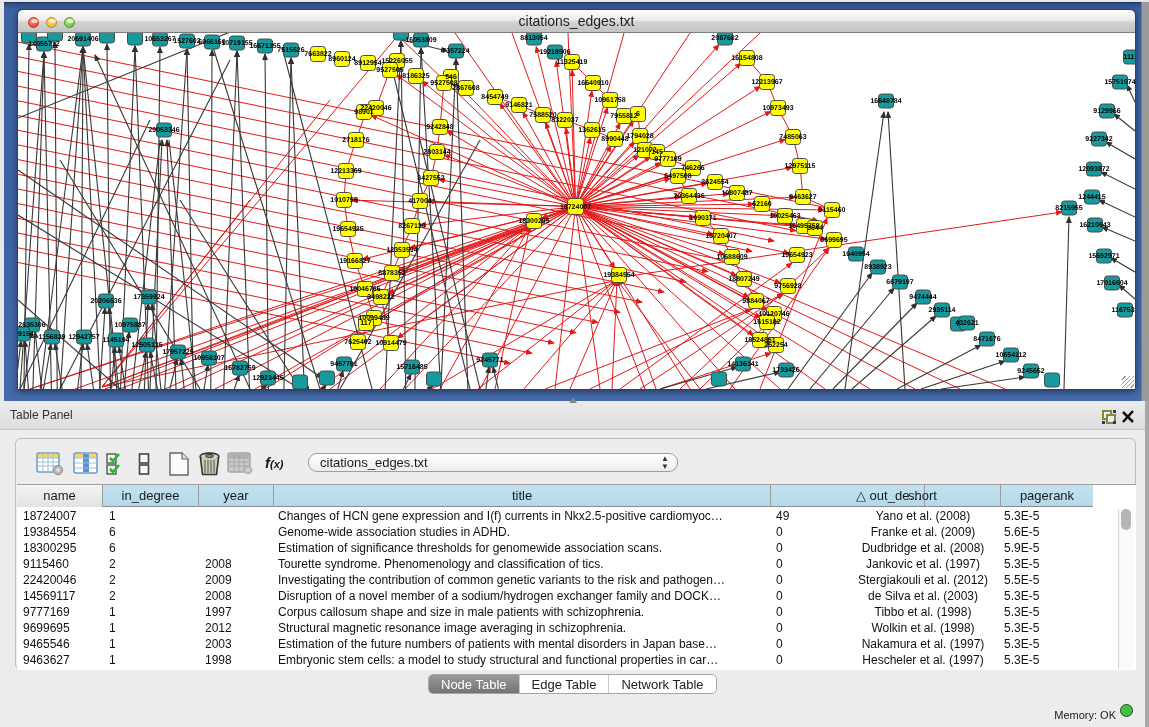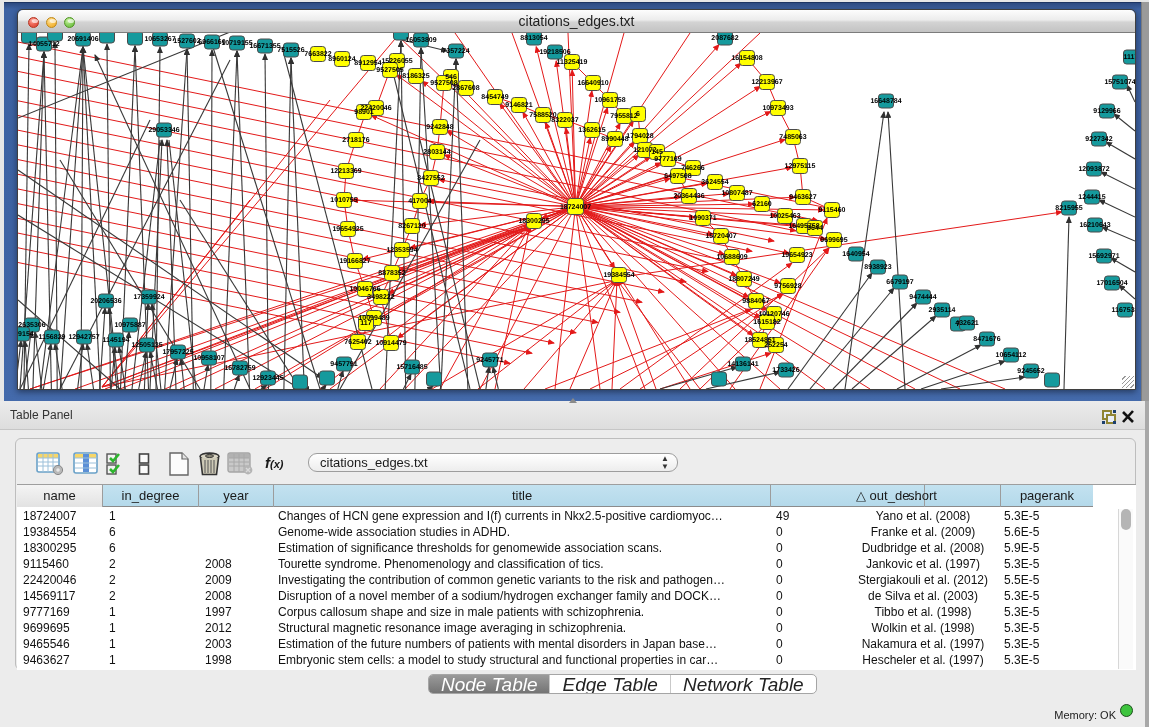--- a/index.html
+++ b/index.html
@@ -68,21 +68,21 @@
 .c4 { left:261px; width:492px; }
 .c5 { left:759px; width:68px; }
 .c6 { left:828px; width:156px; text-align:center; }
 .c7 { left:987px; width:90px; }
 .vsb { position:absolute; right:3px; top:24px; width:15px; height:160px; background:#fafafa;
   border-left:1px solid #d7d7d7; }
 .vsb .thumb { position:absolute; left:2px; top:0; width:10px; height:21px; background:#b5b5b5; border-radius:5px; }
 
 .tabs { position:absolute; left:428px; top:244px; height:20px; display:flex;
   border:1px solid #a5a5a5; border-radius:5px; overflow:hidden; background:#fff;
-  font-size:19px; color:#222;font-style:italic; }
+  font-size:13px; color:#222; }
 .tabs > div { padding:0 12px; line-height:19px; }
 .tabs .sel { background:linear-gradient(180deg,#9a9a9a,#747474); color:#fff; }
 .tabs .sep { padding:0; width:1px; background:#c9c9c9; }
 
 .statusbar { position:absolute; left:0; top:270px; width:1145px; height:27px; }
 .mem { position:absolute; right:29px; top:9px; font-size:11px; color:#222; }
 .dot { position:absolute; right:12px; top:4px; width:13px; height:13px; border-radius:50%;
   background:#3ec43e; border:1.5px solid #1e4d1e; }
 
 

